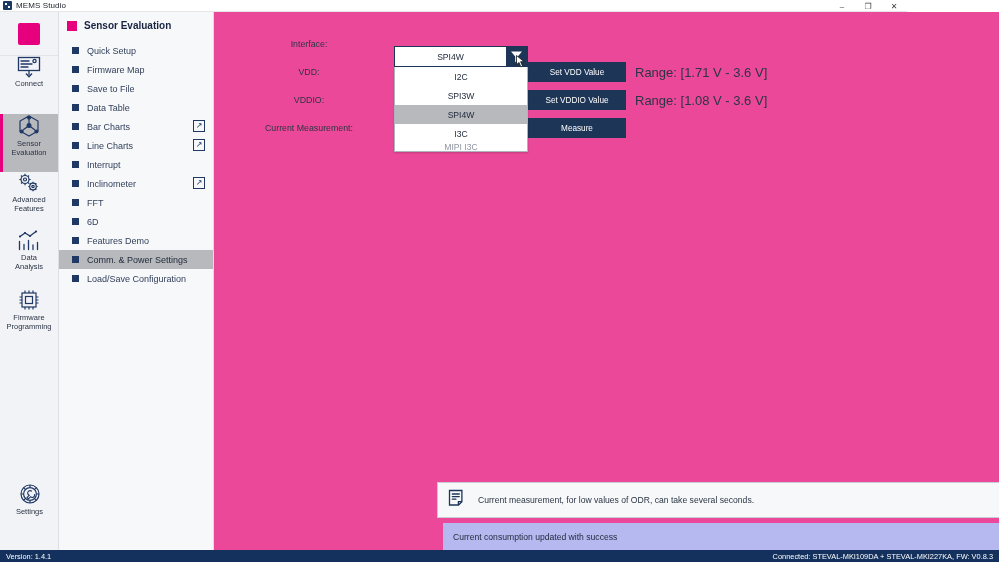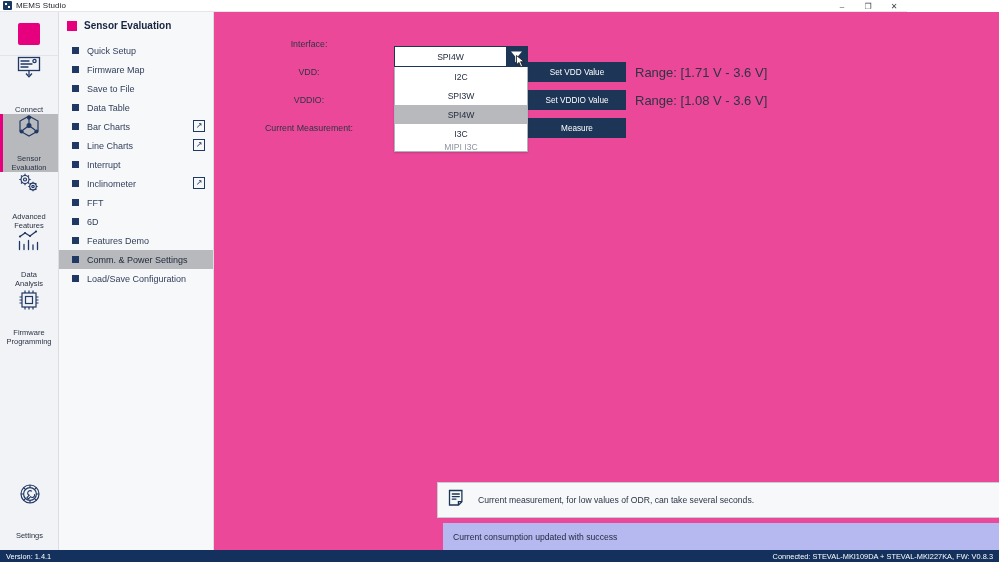--- a/index.html
+++ b/index.html
@@ -33,21 +33,21 @@
   
   .rail{
     position:absolute; left:0; top:12px; width:59px; height:538px;
     background:#f2f3f6; border-right:1px solid #dcdee3;
   }
   .rail-logo{ height:44px; display:flex; align-items:center; justify-content:center;
     border-bottom:1px solid #e2e4e9; }
   .rail-logo .sq{ width:22px;height:22px;background:#e6007e;border-radius:2px; }
   .rail-item{
     position:relative; height:58px; display:flex; flex-direction:column;
-    align-items:center; justify-content:space-between; gap:2px;
+    align-items:center; justify-content:flex-start; gap:2px;
     color:#1f3864; cursor:pointer;
   }
   .rail-item .lbl{ font-size:7.5px; line-height:8.5px; text-align:center; color:#2a3344; }
   .rail-item.active{ background:#b7b9bd; }
   .rail-item.active::before{
     content:""; position:absolute; left:0; top:0; bottom:0; width:3px; background:#e6007e;
   }
   .rail-item svg{ display:block; }
   .rail-settings{ position:absolute; left:0; bottom:10px; width:59px; }
 

